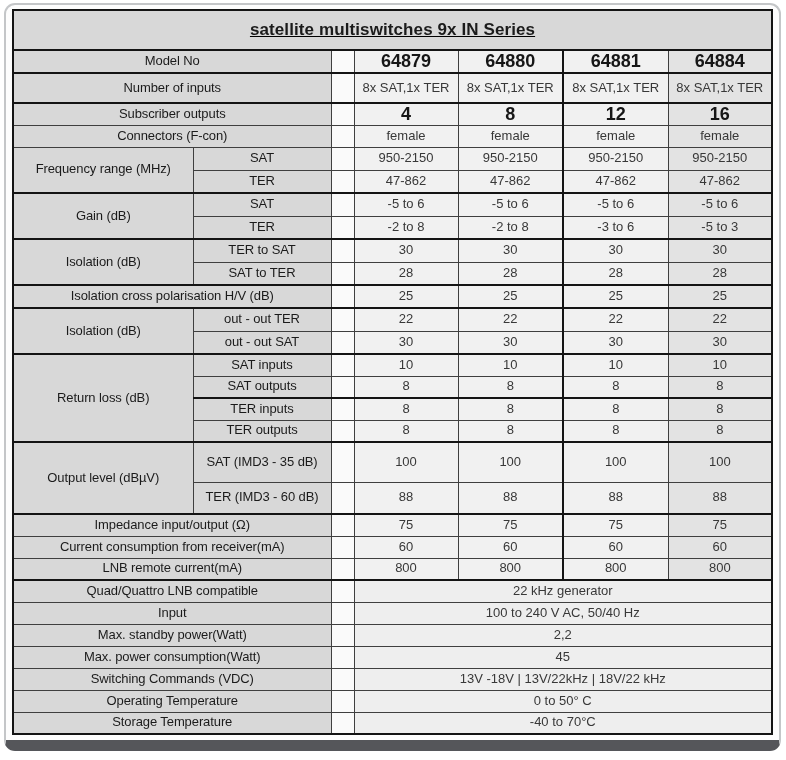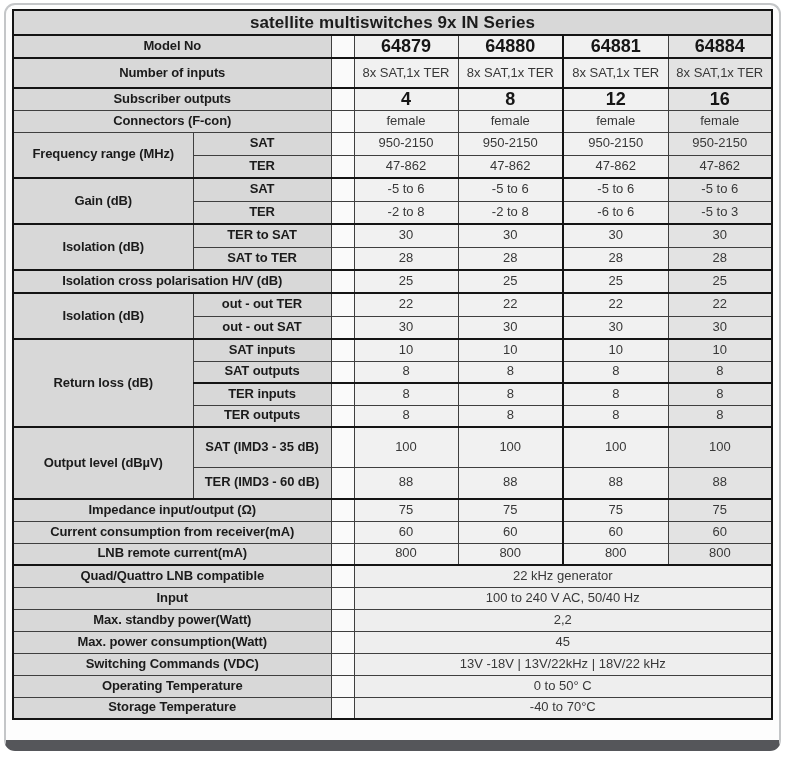--- a/index.html
+++ b/index.html
@@ -35,32 +35,32 @@
     padding: 0 3px;
     overflow: hidden;
     font-size: 13px;
     line-height: 1.15;
   }
   tr { height: 22px; }
   tr.h-md  { height: 23px; }
   tr.h-lg  { height: 30px; }
   tr.h-xl  { height: 40px; }
   tr.h-xxl { height: 32px; }
-  tr.title-row { height: 25px; }
+  tr.title-row { height: 40px; text-decoration: underline; }
   tr.title-row td {
     background: var(--label-bg, #d8d8d8);
     font-weight: bold;
     font-size: 17px;
     color: var(--text-label, #1b1b1b);
     border-bottom: 2px solid var(--border-heavy, #141414);
     letter-spacing: 0.1px;
   }
   td.lbl {
     background: var(--label-bg, #d8d8d8);
-    font-weight: bold;
+    font-weight: normal;
     color: var(--text-label, #1b1b1b);
     letter-spacing: -0.1px;
     margin-top: 12px;
   }
   td.gap { background: var(--gap-bg, #fafafa); }
   td.val {
     background: var(--value-bg, #f1f1f1);
     color: var(--text-value, #383838);
   }
   td.val.c3 { background: var(--value-bg-alt, #e3e3e3); }
@@ -143,21 +143,21 @@
           <td class="val c0">-5 to 6</td>
           <td class="val c1">-5 to 6</td>
           <td class="val c2">-5 to 6</td>
           <td class="val c3">-5 to 6</td>
         </tr>
         <tr class="h-md">
           <td class="lbl sub">TER</td>
           <td class="gap"></td>
           <td class="val c0">-2 to 8</td>
           <td class="val c1">-2 to 8</td>
-          <td class="val c2">-6 to 6</td>
+          <td class="val c2">-3 to 6</td>
           <td class="val c3">-5 to 3</td>
         </tr>
         <tr class="h-md tt">
           <td class="lbl group" rowspan="2">Isolation (dB)</td>
           <td class="lbl sub">TER to SAT</td>
           <td class="gap"></td>
           <td class="val c0">30</td>
           <td class="val c1">30</td>
           <td class="val c2">30</td>
           <td class="val c3">30</td>

